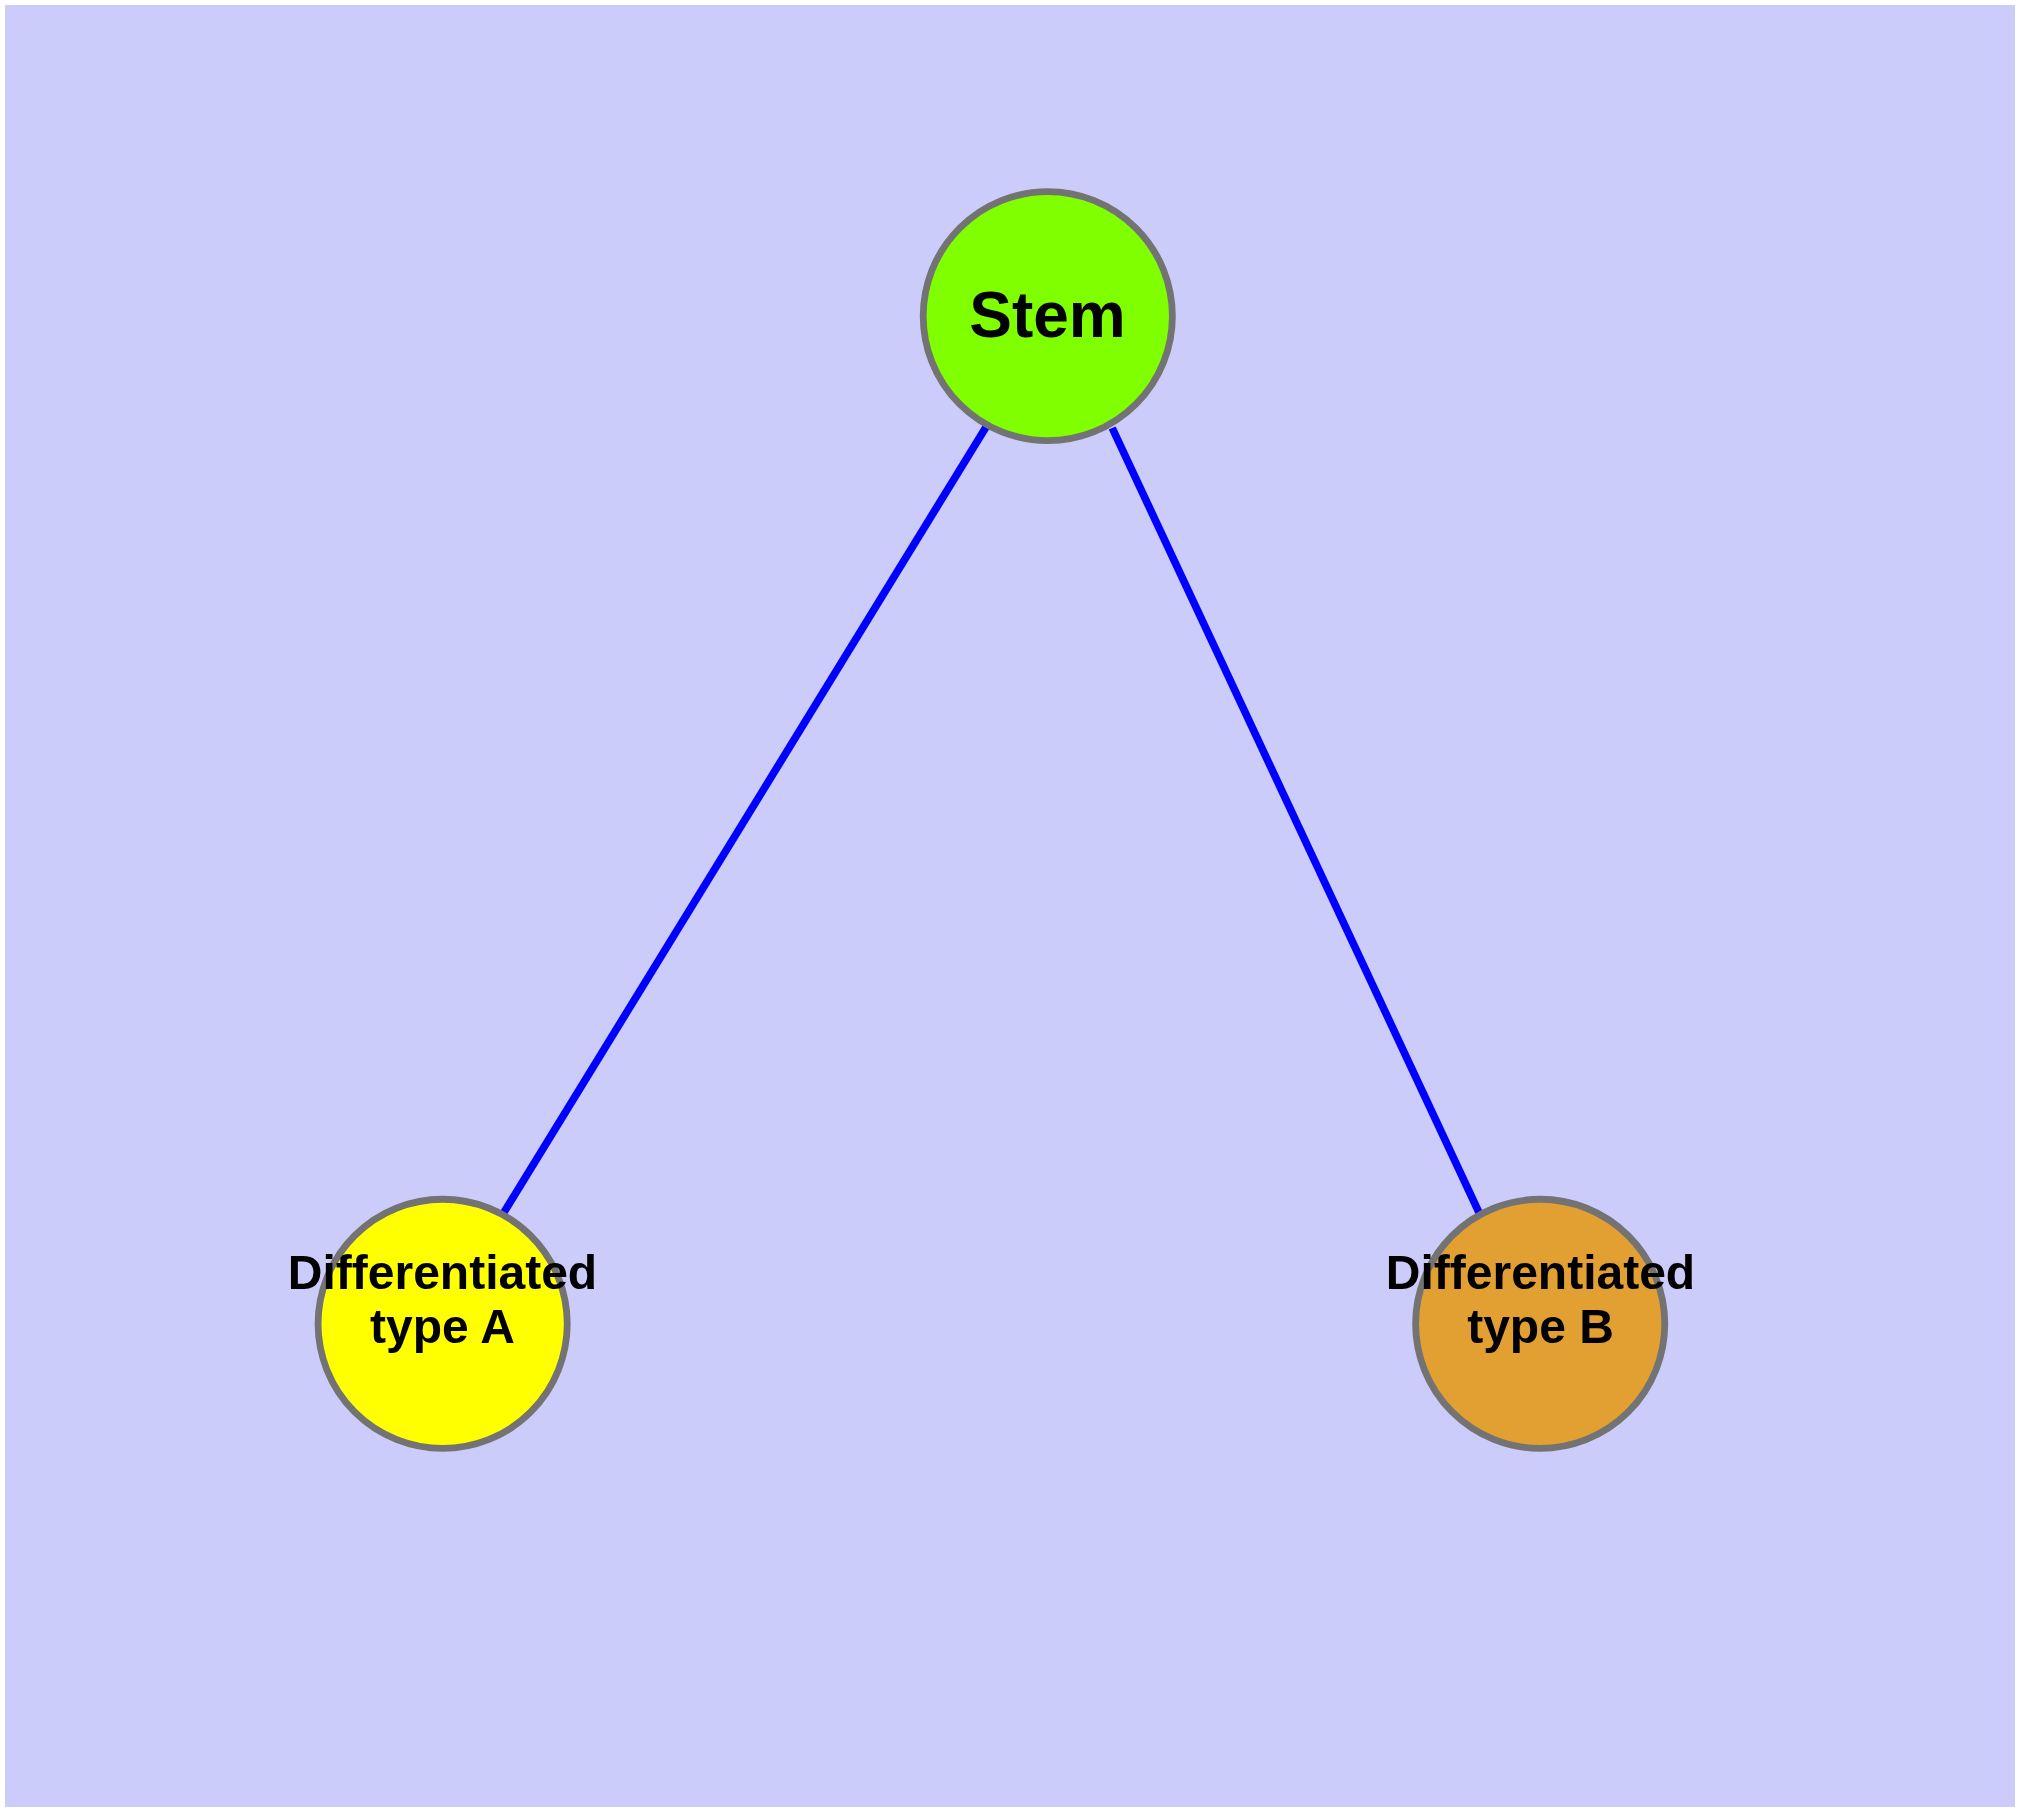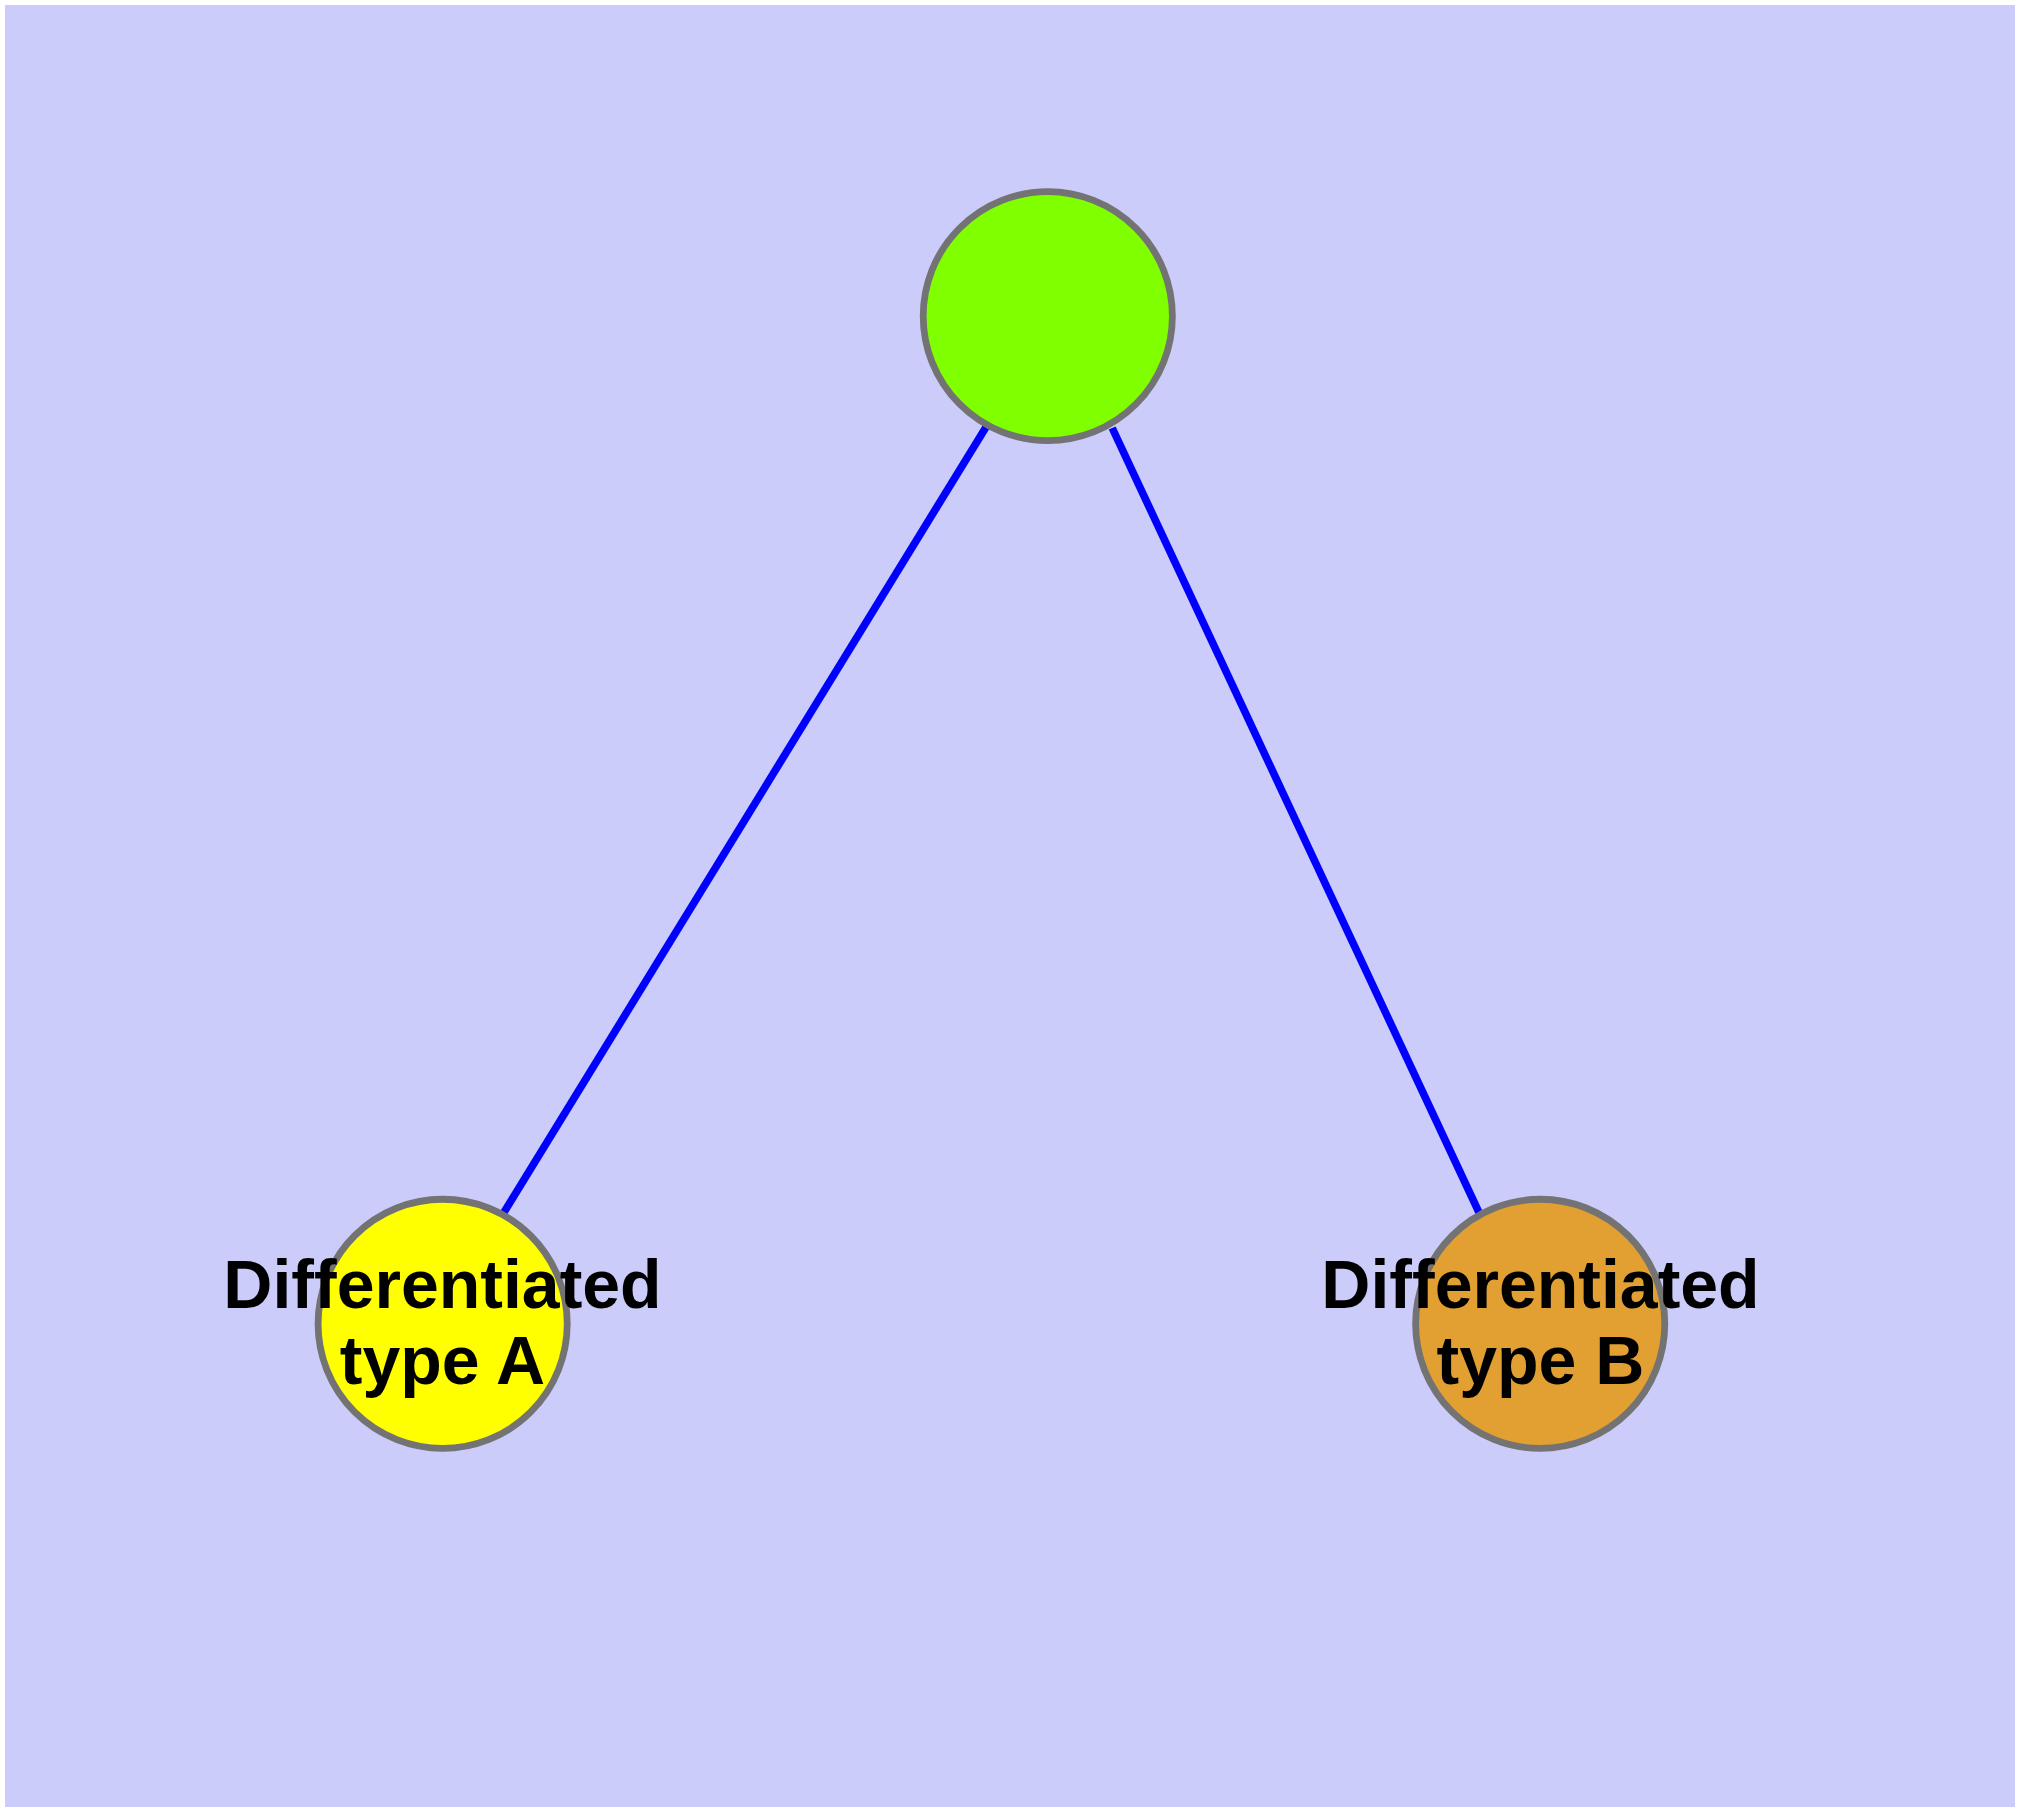--- a/index.html
+++ b/index.html
@@ -47,21 +47,21 @@
     pointer-events: none;
     -webkit-font-smoothing: antialiased;
   }
   .node-label.stem {
     font-size: 64px;
     left: 793px;
     top: 280px;
     width: 509px;
   }
   .node-label.leaf {
-    font-size: 68px;
+    font-size: 48px;
     width: 763px;
   }
   .node-label.leaf-a {
     left: 61px;
     top: 1246px;
   }
   .node-label.leaf-b {
     left: 1159px;
     top: 1246px;
   }
@@ -81,20 +81,21 @@
     </g>
 
     <g>
       <circle cx="1236" cy="373" r="147" fill="#7fff00" stroke="#737373" stroke-width="8"></circle>
       <circle cx="522" cy="1562" r="147" fill="#ffff00" stroke="#737373" stroke-width="8"></circle>
       <circle cx="1817" cy="1562" r="147" fill="#e2a033" stroke="#737373" stroke-width="8"></circle>
     </g>
 
   </svg>
 
+  <div class="node-label stem">Stem</div>
 
   <div class="node-label leaf leaf-a">Differentiated
 type A</div>
 
   <div class="node-label leaf leaf-b">Differentiated
 type B</div>
 
 </div>
 
 

